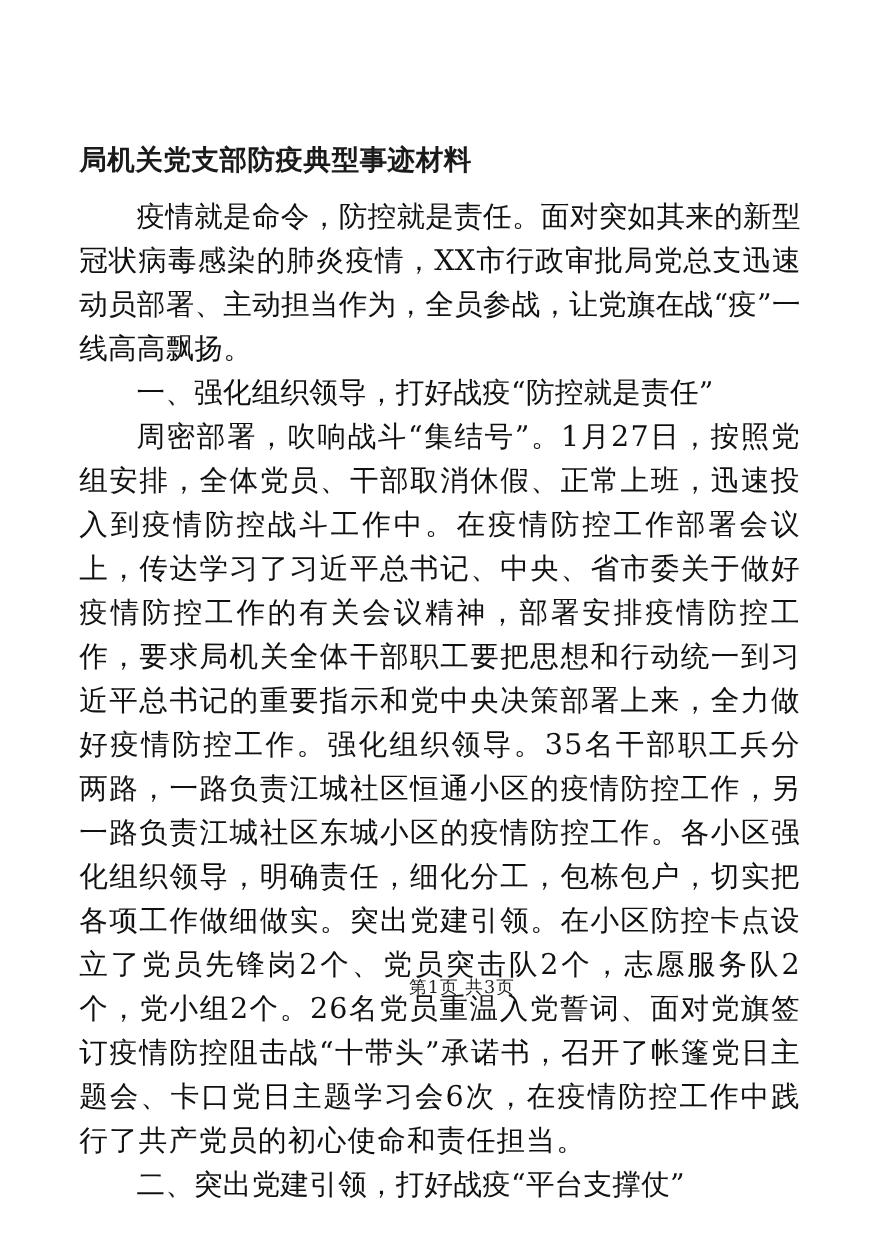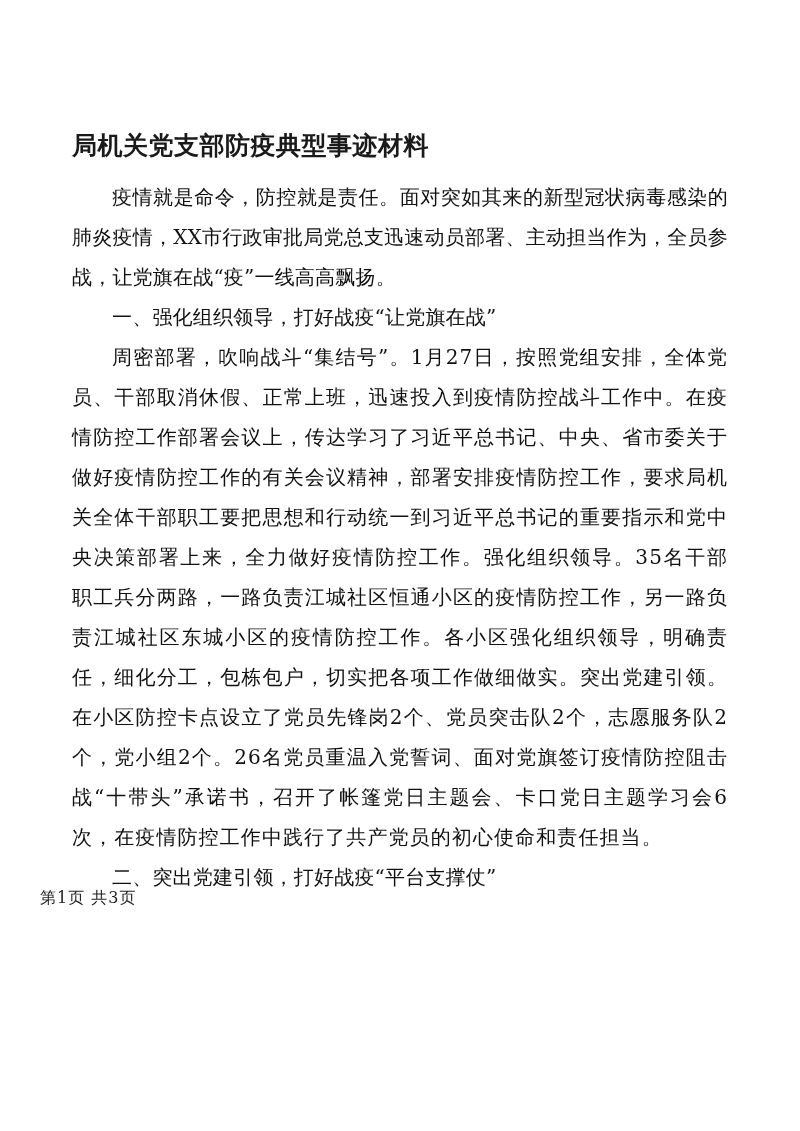--- a/index.html
+++ b/index.html
@@ -27,51 +27,51 @@
     font-family: "DejaVu Sans", "Liberation Sans", sans-serif;
     font-weight: bold;
     font-size: 25px;
     letter-spacing: 0.5px;
     line-height: 1.4;
     margin: 0 0 14px 0;
     text-align: left;
     color: #1a1a1a;
   }
   .para {
-    font-size: 20px;
+    font-size: 26px;
     line-height: 40px;
     text-align: justify;
     text-justify: inter-ideograph;
     margin: 0;
     text-indent: 2em;
     letter-spacing: 0.2px;
     color: #111111;
   }
   .para.loose {
     letter-spacing: 1.1px;
   }
   .footer {
     position: absolute;
     left: 0;
     right: 0;
     bottom: 46px;
-    text-align: left;
+    text-align: center;
     font-size: 16px;
     letter-spacing: 1px;
     color: #222222;
     font-family: "DejaVu Serif", "Liberation Serif", serif;
     margin-left: 40px;
   }
 </style>
 </head>
 <body>
 
 <div class="page">
 
   <h1 class="doc-title">局机关党支部防疫典型事迹材料</h1>
 
   <p class="para">疫情就是命令，防控就是责任。面对突如其来的新型冠状病毒感染的肺炎疫情，XX市行政审批局党总支迅速动员部署、主动担当作为，全员参战，让党旗在战“疫”一线高高飘扬。</p>
-  <p class="para">一、强化组织领导，打好战疫“让党旗在战”</p>
+  <p class="para">一、强化组织领导，打好战疫“防控就是责任”</p>
   <p class="para loose">周密部署，吹响战斗“集结号”。1月27日，按照党组安排，全体党员、干部取消休假、正常上班，迅速投入到疫情防控战斗工作中。在疫情防控工作部署会议上，传达学习了习近平总书记、中央、省市委关于做好疫情防控工作的有关会议精神，部署安排疫情防控工作，要求局机关全体干部职工要把思想和行动统一到习近平总书记的重要指示和党中央决策部署上来，全力做好疫情防控工作。强化组织领导。35名干部职工兵分两路，一路负责江城社区恒通小区的疫情防控工作，另一路负责江城社区东城小区的疫情防控工作。各小区强化组织领导，明确责任，细化分工，包栋包户，切实把各项工作做细做实。突出党建引领。在小区防控卡点设立了党员先锋岗2个、党员突击队2个，志愿服务队2个，党小组2个。26名党员重温入党誓词、面对党旗签订疫情防控阻击战“十带头”承诺书，召开了帐篷党日主题会、卡口党日主题学习会6次，在疫情防控工作中践行了共产党员的初心使命和责任担当。</p>
   <p class="para">二、突出党建引领，打好战疫“平台支撑仗”</p>
 
   <div class="footer">第1页 共3页</div>
 </div>
 
 </body></html>

